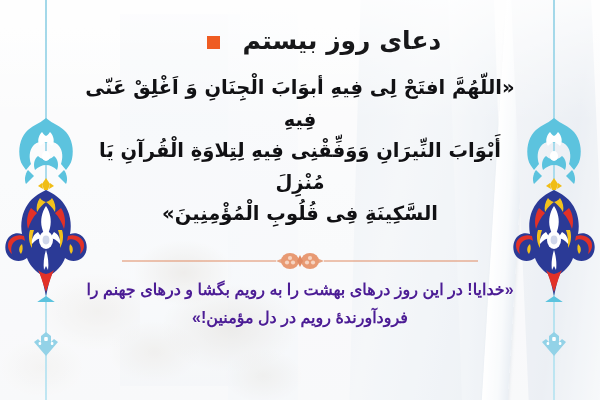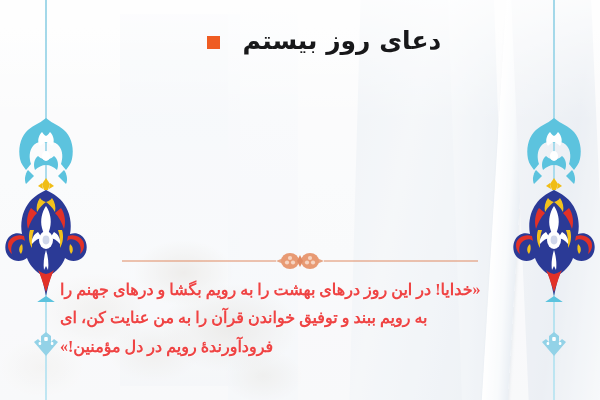--- a/index.html
+++ b/index.html
@@ -215,27 +215,27 @@
     width: 364px;
     height: 18px;
   }
   .divider svg { display: block; width: 100%; height: 100%; }
 
   .persian {
     position: absolute;
     top: 276px;
     left: 60px;
     width: 480px;
-    text-align: left;
+    text-align: center;
     direction: rtl;
-    font-family: Liberation Serif, serif;
+    font-family: Liberation Sans, sans-serif;
     font-size: 16px;
     font-weight: 700;
     line-height: 1.78;
-    color: #ef4444;
+    color: #4c1d95;
     text-shadow: 0 1px 0 rgba(255,255,255,.6);
   }
 </style>
 </head>
 <body>
 
 <div id="poster">
 
   <div class="bg-layer">
     <div class="bg-base"></div>
@@ -480,20 +480,25 @@
     </svg>
   </div>
 
   <div class="content">
 
     <div class="title-row">
       <span class="title-text">دعای روز بیستم</span>
       <span class="title-bullet"></span>
     </div>
 
+    <div class="arabic">
+      <div>«اللّهُمَّ افتَحْ لِی فِیهِ أبوَابَ الْجِنَانِ وَ اَغْلِقْ عَنّی فِیهِ</div>
+      <div>أَبْوَابَ النِّیرَانِ وَوَفِّقْنِی فِیهِ لِتِلاوَةِ الْقُرآنِ یَا مُنْزِلَ</div>
+      <div>السَّکِینَةِ فِی قُلُوبِ الْمُؤْمِنِینَ»</div>
+    </div>
 
     <div class="divider">
       <svg viewBox="0 0 364 18" xmlns="http://www.w3.org/2000/svg">
         <line x1="4" y1="9" x2="158" y2="9" stroke="#e08a63" stroke-width="1"></line>
         <line x1="206" y1="9" x2="360" y2="9" stroke="#e08a63" stroke-width="1"></line>
         <path d="M158 9 L168 5 L168 13 Z" fill="#e6a585"></path>
         <path d="M206 9 L196 5 L196 13 Z" fill="#e6a585"></path>
         <g fill="#e89a73">
           <ellipse cx="172" cy="9" rx="9" ry="8"></ellipse>
           <ellipse cx="192" cy="9" rx="9" ry="8"></ellipse>
@@ -507,18 +512,17 @@
           <circle cx="195" cy="10.5" r="2.1"></circle>
         </g>
         <g fill="#e08a63">
           <path d="M182 3 L185 9 L182 15 L179 9 Z"></path>
         </g>
       </svg>
     </div>
 
     <div class="persian">
       <div>«خدایا! در این روز درهای بهشت را به رویم بگشا و درهای جهنم را</div>
-      <div>به رویم ببند و توفیق خواندن قرآن را به من عنایت کن، ای</div>
       <div>فرودآورندهٔ رویم در دل مؤمنین!»</div>
     </div>
 
   </div>
 </div>
 
 </body></html>

